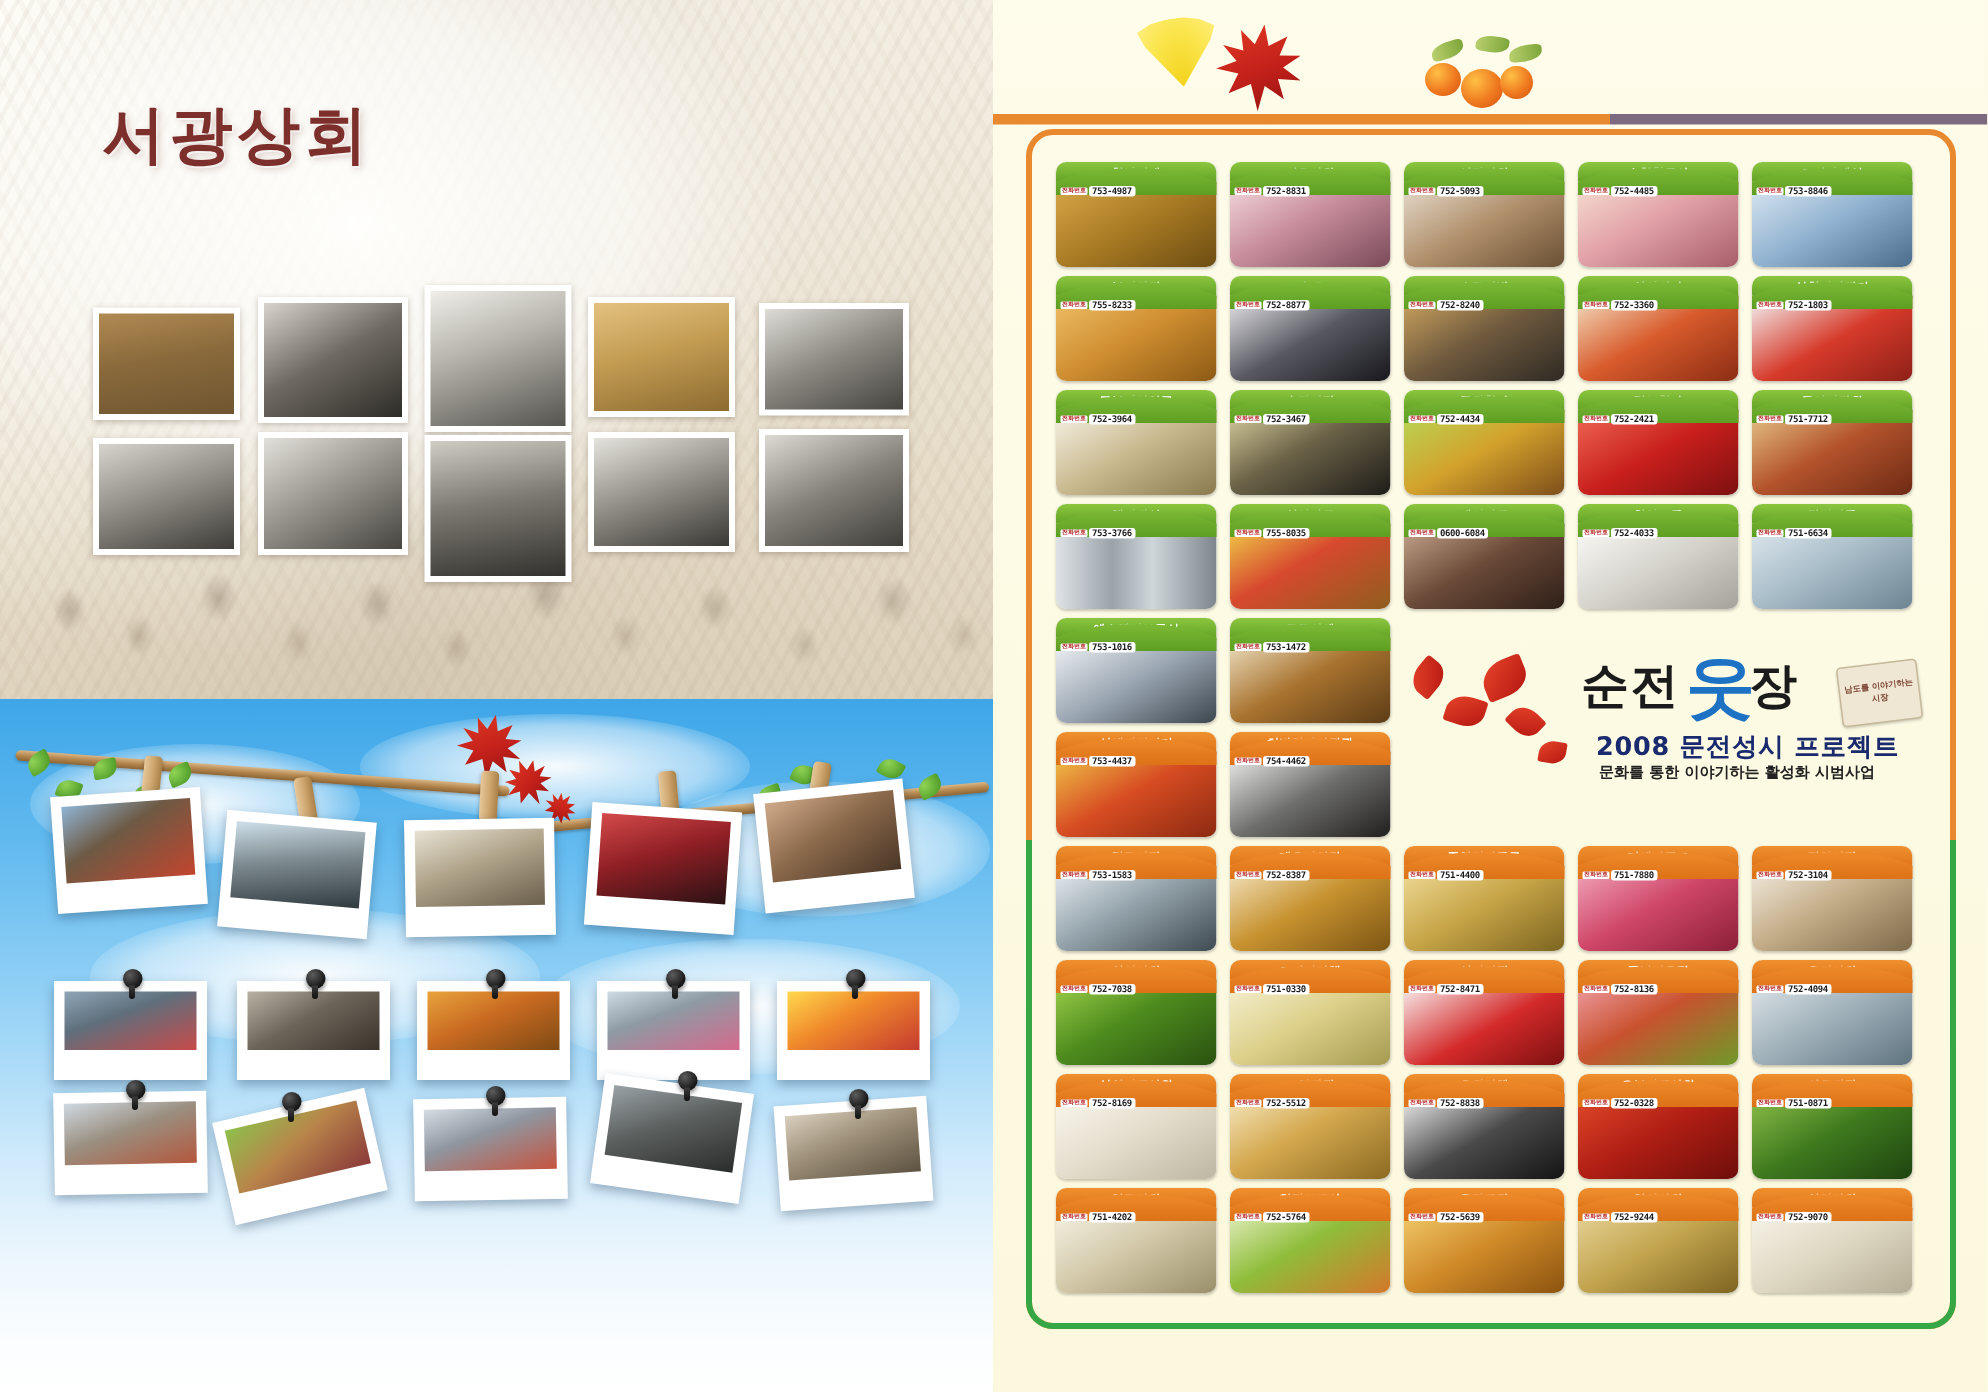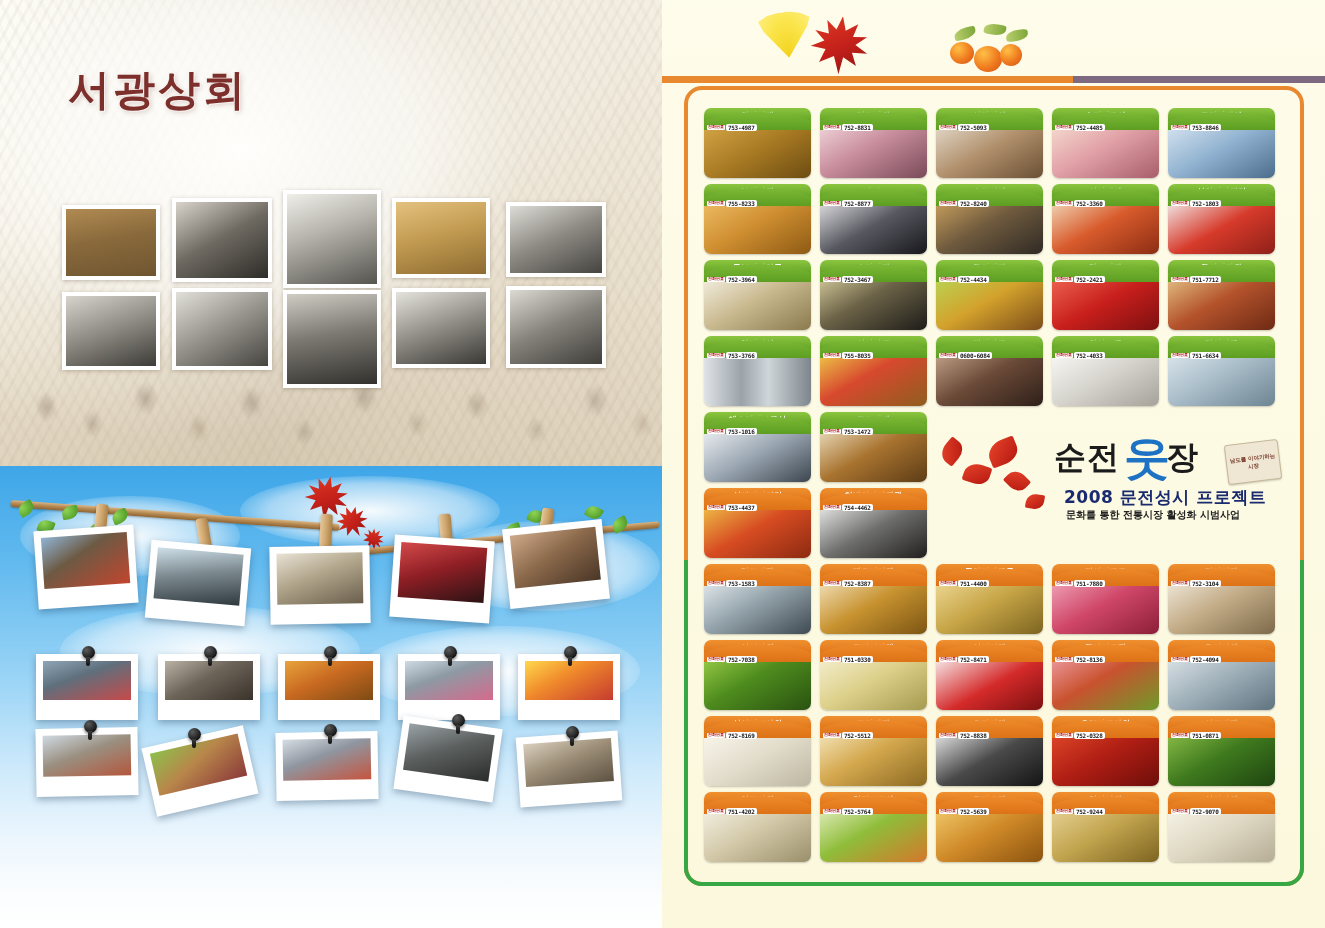--- a/index.html
+++ b/index.html
@@ -920,17 +920,17 @@
       <div class="ivy-red" style="left:-76px;top:30px;width:26px;height:20px;transform:rotate(18deg);"></div>
       <div class="ivy-red" style="left:-34px;top:38px;width:22px;height:18px;transform:rotate(44deg);"></div>
       <div class="ivy-red" style="left:-100px;top:8px;width:24px;height:19px;transform:rotate(-50deg);"></div>
       <div class="ivy-red" style="left:-14px;top:60px;width:18px;height:15px;transform:rotate(10deg);"></div>
 
       <span id="logo-kr">순전</span>
       <span id="logo-o">웃</span>
       <span id="logo-kr" style="left:126px;top:2px;">장</span>
       <div id="logo-tag">남도를 이야기하는 시장</div>
       <div id="logo-line1">2008 문전성시 프로젝트</div>
-      <div id="logo-line2">문화를 통한 전통시장 활성화 시범사업</div>
+      <div id="logo-line2">문화를 통한 이야기하는 활성화 시범사업</div>
     </div>
 
   </div>
 </div>
 
 </body></html>

